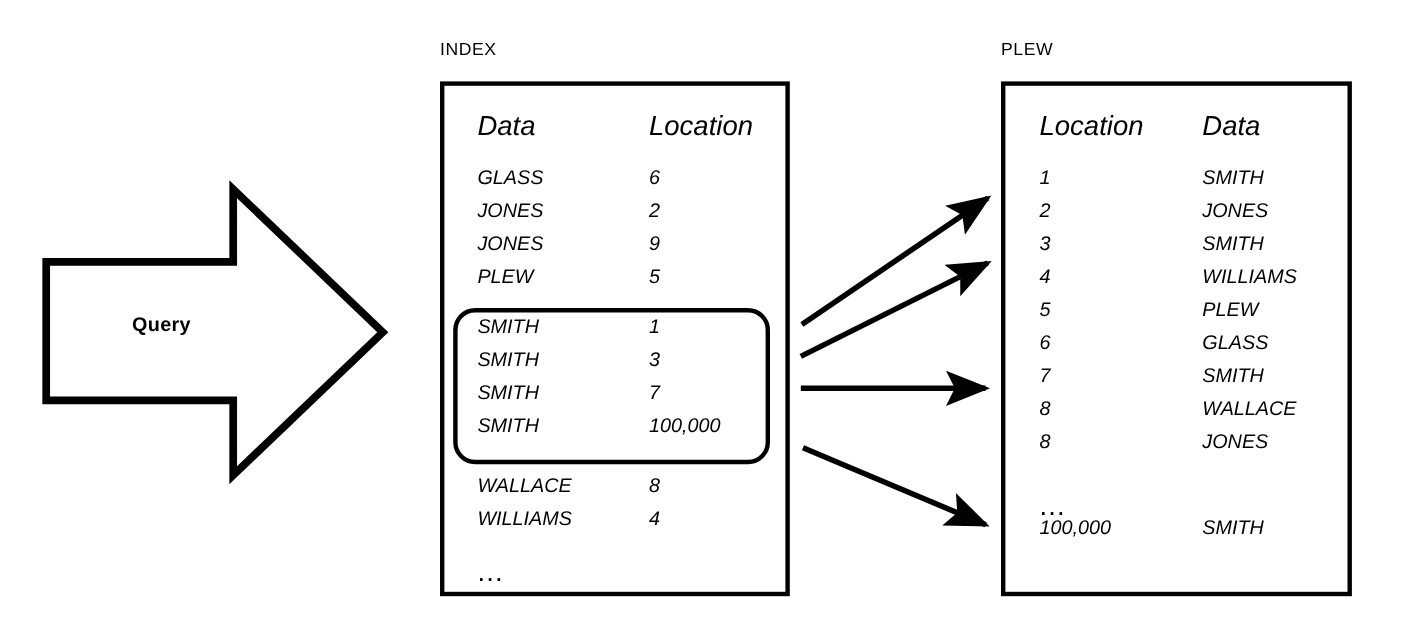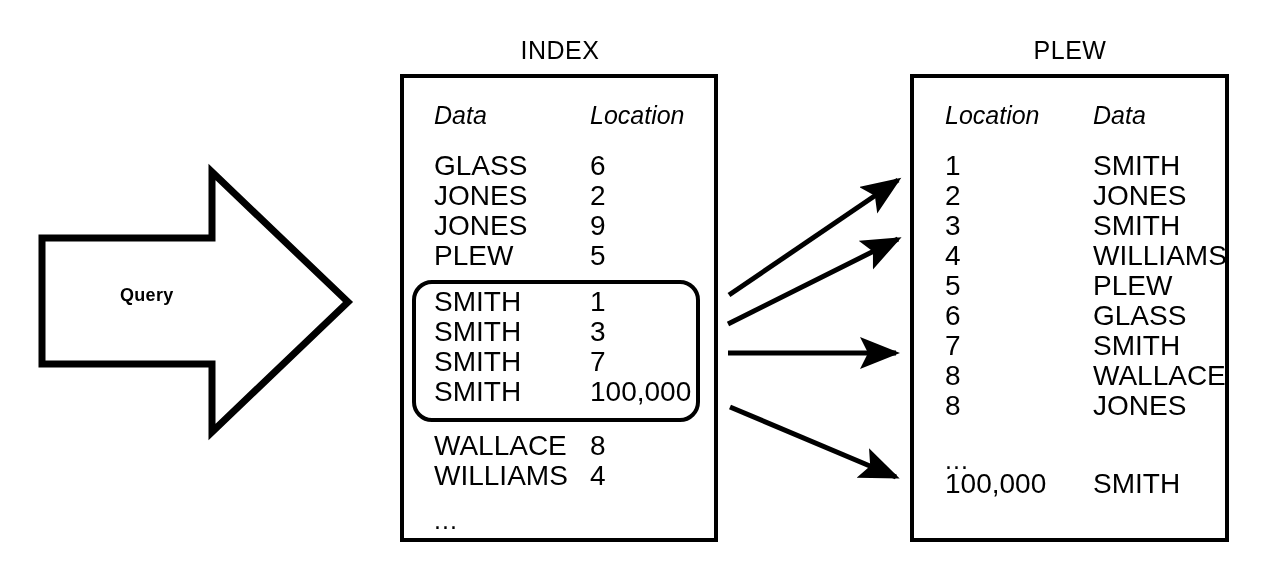--- a/index.html
+++ b/index.html
@@ -23,23 +23,22 @@
   
   .txt {
     position: absolute;
     white-space: pre;
     line-height: 1;
     color: #000;
   }
 
   
   .panel-title {
-    font-size: 25px;
+    font-size: 16px;
     letter-spacing: 0.5px;
-    text-align: center;
     width: 320px;
   }
   #index-title { left: 400px; top: 38px; }
   #table-title { left: 910px; top: 38px; }
 
   
   .panel-box {
     position: absolute;
     border: 4px solid #000;
     background: #ffffff;
@@ -52,23 +51,24 @@
   .col-head {
     position: absolute;
     font-size: 25px;
     line-height: 1;
     font-style: italic;
   }
 
   
   .row-text {
     position: absolute;
-    font-size: 28px;
+    font-size: 18px;
     line-height: 1;
     white-space: pre;
+    font-style: italic;
   }
   .ellipsis {
     position: absolute;
     font-size: 25px;
     line-height: 1;
     letter-spacing: 1px;
   }
 
   
   #smith-highlight {

